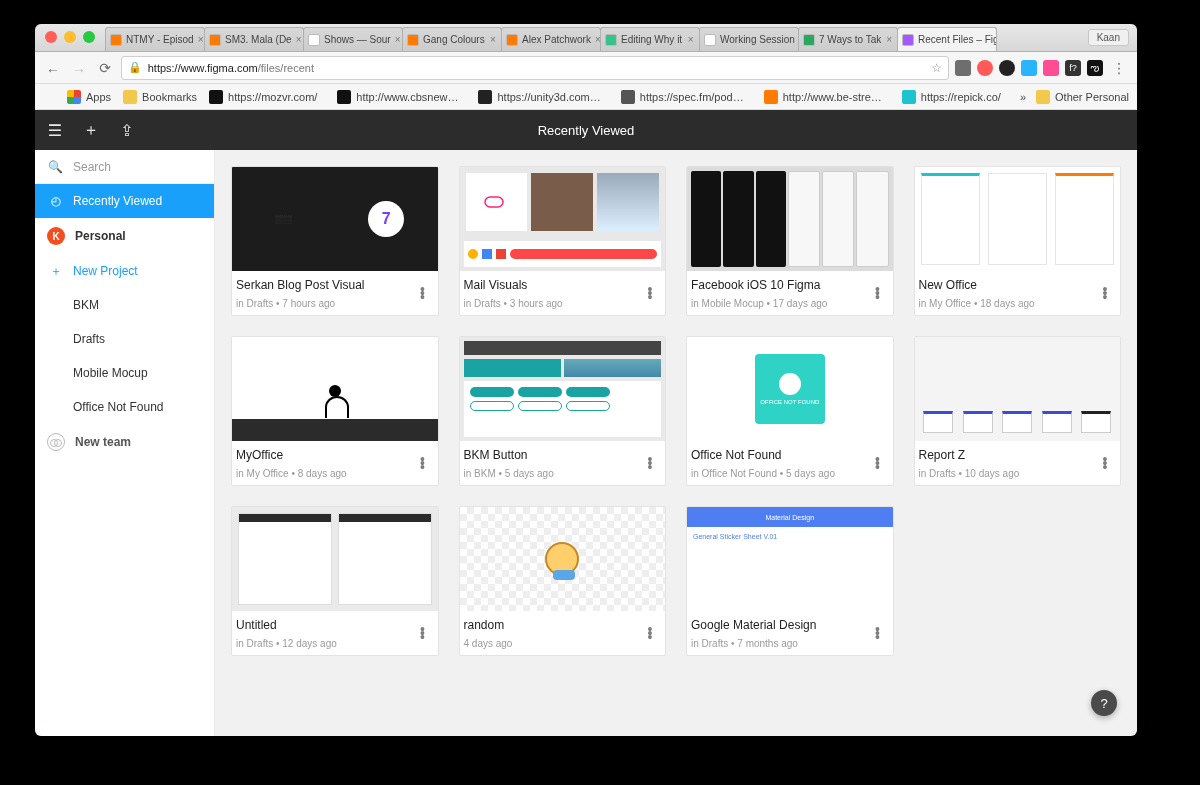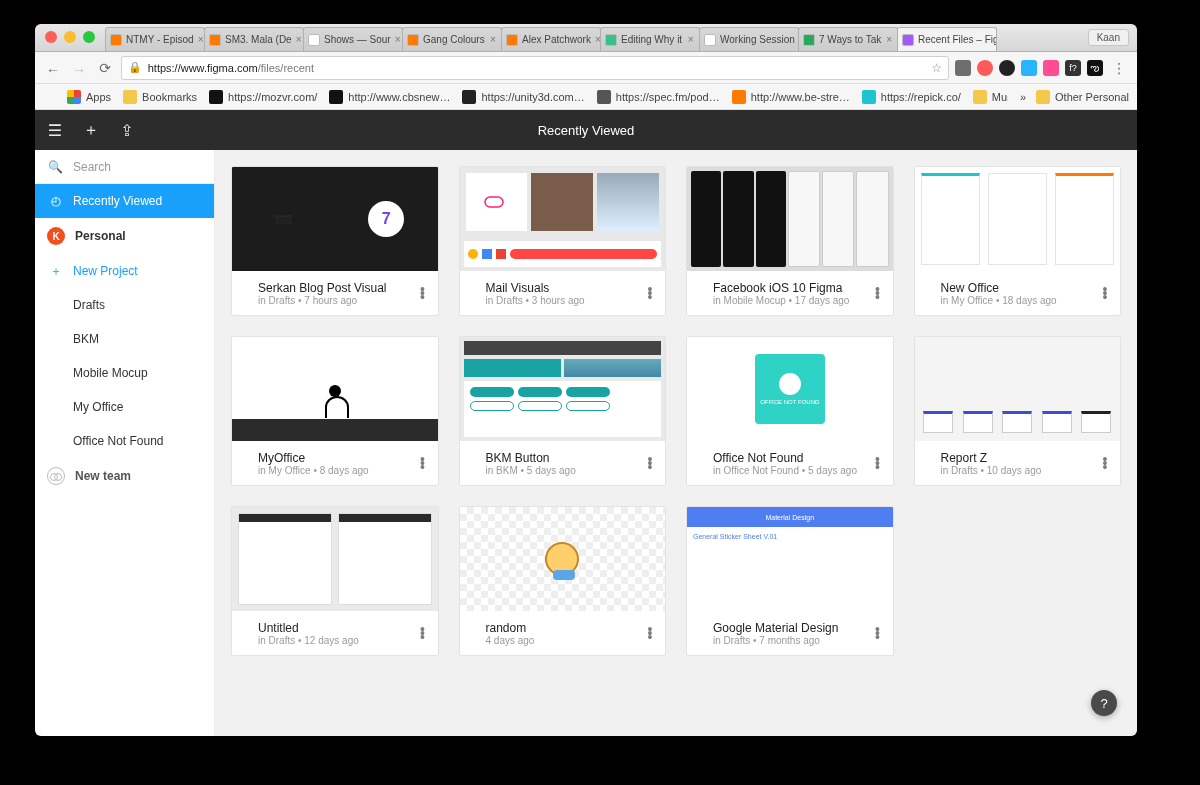--- a/index.html
+++ b/index.html
@@ -72,22 +72,22 @@
   .team-ic::before,.team-ic::after{content:"";position:absolute;width:6px;height:6px;border:1px solid #bbb;border-radius:50%}
   .team-ic::before{left:2px;top:5px}.team-ic::after{right:2px;top:5px}
 
   
   .grid-wrap { flex:1; overflow:auto; background:#f1f1f1; padding:16px; }
   .grid { display:grid; grid-template-columns:repeat(4,1fr); gap:20px; }
   .card { background:#fff; border:1px solid #e3e3e3; border-radius:2px; overflow:hidden;
     display:flex; flex-direction:column; height:150px; }
   .thumb { flex:1; background:#ececec; display:flex; align-items:center; justify-content:center;
     overflow:hidden; position:relative; }
-  .meta { height:44px; padding:6px 26px; display:flex; flex-direction:column; justify-content:center;
-    position:relative; }
+  .meta { height:44px; padding:6px 4px; display:flex; flex-direction:column; justify-content:flex-end;
+    position:relative;gap:6px; }
   .meta .t { font-size:12px; color:#222; }
   .meta .s { font-size:10px; color:#9a9a9a; }
   .meta .more { position:absolute; right:6px; top:50%; transform:translateY(-50%); width:18px;
     text-align:center; color:#7d7d7d; font-size:14px; letter-spacing:0; line-height:4px; }
   .more span{display:block}
 
   
   .help { position:absolute; right:20px; bottom:20px; width:26px; height:26px; border-radius:50%;
     background:#4a4a4a; color:#fff; font-size:13px; display:flex; align-items:center; justify-content:center;
     box-shadow:0 2px 6px rgba(0,0,0,.3); }
@@ -215,21 +215,21 @@
 
   <div class="bmbar">
     <div class="apps bmi">
       <div class="bico" style="background:conic-gradient(#ea4335 0 25%,#4285f4 0 50%,#34a853 0 75%,#fbbc05 0)"></div>
       <span>Apps</span>
     </div>
     <div class="bmi">
       <div class="bico" style="background:#f2c94c"></div>
       <span>Bookmarks</span>
     </div>
-    <div id="bmlist" style="display:flex;gap:12px;overflow:hidden">
+    <div id="bmlist" style="display:flex;gap:20px;overflow:hidden">
         <div class="bmi">
           <div class="bico" style="background:#111"></div>
           <span>https://mozvr.com/</span>
         </div>
         <div class="bmi">
           <div class="bico" style="background:#111"></div>
           <span>http://www.cbsnew…</span>
         </div>
         <div class="bmi">
           <div class="bico" style="background:#222"></div>
@@ -285,33 +285,29 @@
           <div class="pchip">K</div>
           <span>Personal</span>
         </div>
         <div class="srow link">
           <span class="sic">＋</span>
           <span>New Project</span>
         </div>
         <div id="projlist">
             <div class="srow">
               <span class="sic"></span>
-              <span>Drafts</span>
+              <span>BKM</span>
             </div>
             <div class="srow">
               <span class="sic"></span>
-              <span>BKM</span>
+              <span>Drafts</span>
             </div>
             <div class="srow">
               <span class="sic"></span>
               <span>Mobile Mocup</span>
-            </div>
-            <div class="srow">
-              <span class="sic"></span>
-              <span>My Office</span>
             </div>
             <div class="srow">
               <span class="sic"></span>
               <span>Office Not Found</span>
             </div>
           </div>
         <div class="sec-head" style="font-weight:700;color:#555">
           <div class="team-ic"></div>
           <span>New team</span>
         </div>

